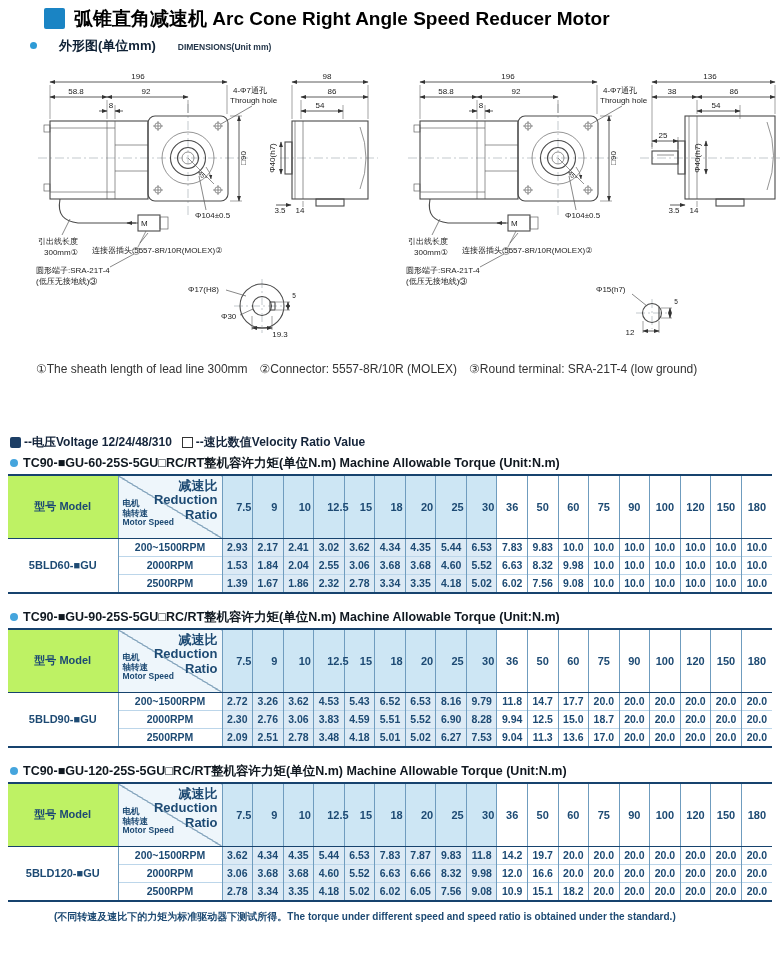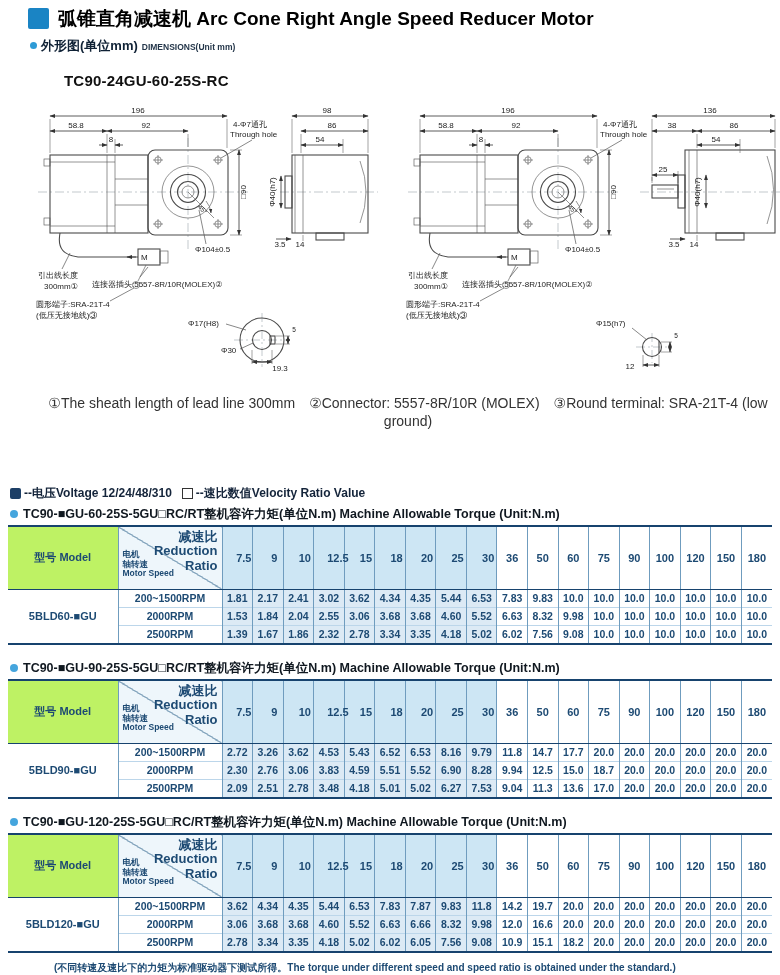--- a/index.html
+++ b/index.html
@@ -1,44 +1,44 @@
 <!DOCTYPE html>
 <html><head>
 <meta charset="utf-8">
 <style>
   html,body{margin:0;padding:0;background:#fff;}
   body{width:780px;font-family:"Liberation Sans",sans-serif;color:#1a1a1a;}
   .page{position:relative;width:780px;}
 
   
-  .hdr{display:flex;align-items:flex-start;padding:8px 0 0 28px;}
+  .hdr{display:flex;align-items:flex-start;padding:8px 0 0 44px;}
   .title-sq{width:21px;height:21px;background:#1a84c4;border-radius:2px;margin-right:9px;flex:0 0 auto;}
   .page-title{font-size:19px;font-weight:bold;color:#000;margin:0;line-height:1.15;}
 
-  .dims-line{display:flex;align-items:baseline;margin:7px 0 0 30px;}
+  .dims-line{display:flex;align-items:baseline;margin:7px 0 0 30px;gap:18px;}
   .blue-dot{width:7px;height:7px;border-radius:50%;background:#2e9bd6;margin-right:4px;align-self:center;}
   .dims-zh{font-size:13px;font-weight:bold;color:#0f2135;}
   .dims-en{font-size:8.5px;font-weight:bold;color:#24364a;margin-left:4px;}
   .screws{margin:1px 0 0 30px;font-size:10px;color:#8b8b8b;}
   .screws .zh{margin-right:4px;}
 
   .model-heading{margin:17px 0 0 64px;font-size:15px;font-weight:bold;color:#101010;letter-spacing:.2px;}
 
   svg.diagram{display:block;margin-top:2px;}
   .ln{fill:none;stroke:#4a4a4a;stroke-width:1.1;}
   .thin{fill:none;stroke:#5a5a5a;stroke-width:.65;}
   .dim{stroke:#333;stroke-width:.8;}
   .ext{stroke:#666;stroke-width:.6;}
   .cl{stroke:#9aa6ad;stroke-width:.6;stroke-dasharray:9 3 2 3;}
   .ld{stroke:#555;stroke-width:.7;}
   text.dt{font-size:8px;fill:#1c1c1c;text-anchor:middle;font-family:"Liberation Sans",sans-serif;}
   text.zt{font-size:8px;fill:#1c1c1c;text-anchor:start;font-family:"Liberation Sans",sans-serif;}
   text.st{font-size:6.5px;fill:#1c1c1c;text-anchor:middle;font-family:"Liberation Sans",sans-serif;}
 
-  .footnote{margin:4px 0 0 36px;font-size:14px;color:#333;text-align:center;}
+  .footnote{margin:4px 0 0 36px;font-size:12px;color:#333;}
 
   .legend{display:flex;align-items:center;margin:56px 0 0 10px;font-size:12px;font-weight:bold;color:#14243a;}
   .box{display:inline-block;width:11px;height:11px;margin-right:3px;}
   .box.filled{background:#1d3f66;border-radius:2px;}
   .box.outline{border:1.5px solid #333;width:9px;height:9px;margin-left:10px;background:#fff;}
 
   .t-head{display:flex;align-items:center;margin:4px 0 2px 10px;font-size:12.5px;font-weight:bold;color:#101820;}
   .t-head.gap{margin-top:15px;}
   .t-dot{width:8px;height:8px;border-radius:50%;background:#45a5dd;margin-right:5px;flex:0 0 auto;}
 
@@ -74,21 +74,20 @@
     <span class="title-sq"></span>
     <h1 class="page-title">弧锥直角减速机 Arc Cone Right Angle Speed Reducer Motor</h1>
   </div>
 
   <div class="dims-line">
     <span class="blue-dot"></span>
     <span class="dims-zh">外形图(单位mm)</span>
     <span class="dims-en">DIMENSIONS(Unit mm)</span>
   </div>
 
-  <div class="model-heading">TC90-24GU-60-25S-RC</div>
 
   <svg class="diagram" width="780" height="300" viewBox="0 0 780 300">
     <defs>
       <marker id="ar" viewBox="0 0 10 10" refX="9" refY="5" markerWidth="7" markerHeight="7" orient="auto-start-reverse">
         <path d="M0,1.5 L10,5 L0,8.5 z" fill="#333"></path>
       </marker>
     </defs>
 
     <g>
 
@@ -401,21 +400,21 @@
           <th class="h-ratio">75</th>
           <th class="h-ratio">90</th>
           <th class="h-ratio">100</th>
           <th class="h-ratio">120</th>
           <th class="h-ratio">150</th>
           <th class="h-ratio">180</th>
         </tr>
         <tr>
           <td class="model-cell" rowspan="3">5BLD60-■GU</td>
           <td class="speed-cell">200~1500RPM</td>
-          <td class="val shade-d">1.81</td>
+          <td class="val shade-d">2.93</td>
           <td class="val shade-d">2.17</td>
           <td class="val shade-d">2.41</td>
           <td class="val shade-d">3.02</td>
           <td class="val shade-d">3.62</td>
           <td class="val shade-d">4.34</td>
           <td class="val shade-d">4.35</td>
           <td class="val shade-d">5.44</td>
           <td class="val shade-d">6.53</td>
           <td class="val">7.83</td>
           <td class="val">9.83</td>

